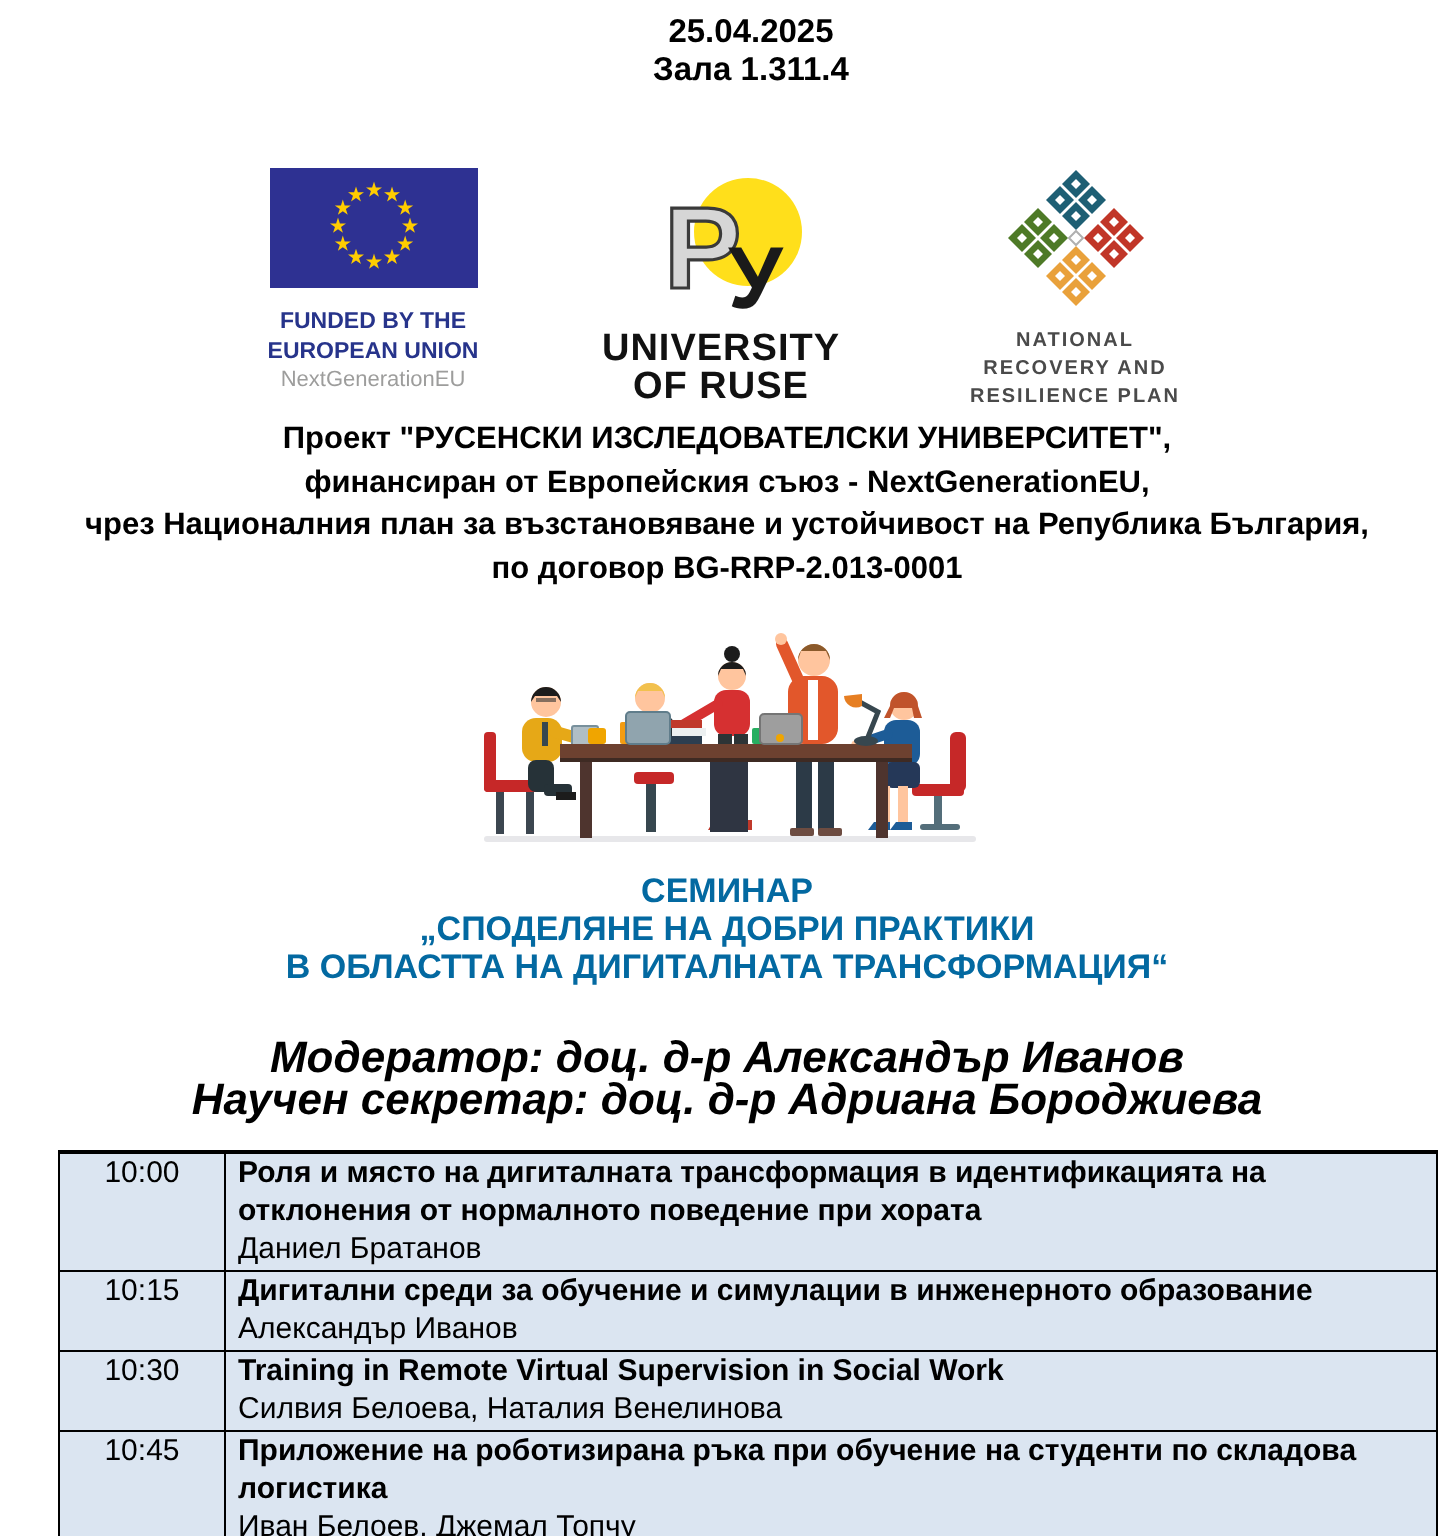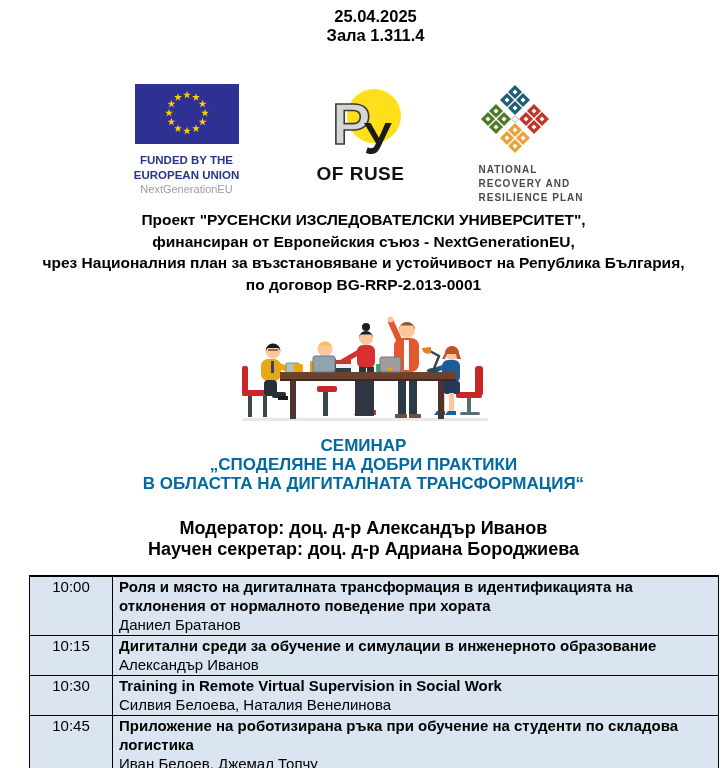--- a/index.html
+++ b/index.html
@@ -12,34 +12,34 @@
   .header { position:absolute; top:7px; left:12px; width:100%; text-align:center;
     font-weight:bold; font-size:16.5px; line-height:19px; }
   
   .logos { position:absolute; top:84px; left:0; width:100%;
     display:flex; justify-content:center; align-items:flex-start; gap:52px; }
   .logo-eu { width:112px; text-align:center; }
   .logo-eu .cap1 { margin-top:5px; font-weight:bold; font-size:11.5px; line-height:14.5px; color:#27348b; }
   .logo-eu .cap2 { font-size:11px; line-height:14.5px; color:#9d9d9c; }
   .logo-ur { width:132px; text-align:center; }
   .logo-ur .cap { font-weight:bold; font-size:19px; line-height:19px; color:#111; letter-spacing:0.5px; }
-  .logo-nrrp { width:118px; }
+  .logo-nrrp { width:118px; text-align:center; }
   .logo-nrrp .cap { margin-top:3px; font-weight:bold; font-size:10px; line-height:14px;
     color:#4a4a4a; letter-spacing:1px; }
   
   .project { position:absolute; top:209px; left:0; width:100%; text-align:center;
     font-weight:bold; font-size:15.5px; line-height:21.5px; white-space:nowrap; }
   
   .illu { position:absolute; top:306px; left:50%; transform:translateX(-50%); }
   
   .seminar { position:absolute; top:436px; left:0; width:100%; text-align:center;
     font-weight:bold; font-size:17px; line-height:19px; color:#0369a1; }
   
   .mods { position:absolute; top:518px; left:0; width:100%; text-align:center;
-    font-weight:bold; font-size:18px; line-height:21px; }
+    font-weight:bold; font-size:22px; line-height:21px;font-style:italic; }
   
   table.schedule { position:absolute; top:575px; left:29px; width:690px;
     border-collapse:collapse; background:#dbe5f1; font-size:15px;
     border:1px solid #000; border-top:2px solid #000; border-bottom:2px solid #000; }
   table.schedule td { border:1px solid #000; vertical-align:top; }
   td.time { width:83px; text-align:center; padding:0 2px 1px; line-height:19px; }
   td.sess { padding:0 6px 1px; }
   .sess-title { font-weight:bold; line-height:19px; }
   .sess-speakers { line-height:19px; }
 </style>
@@ -84,20 +84,21 @@
 
     <div class="logo-ur">
       <span>
         <svg width="118" height="76" viewBox="0 0 118 76">
           <circle cx="72" cy="32" r="27" fill="#ffdf1b"></circle>
           <text x="30" y="60" font-family="Liberation Sans, sans-serif" font-size="58" font-weight="bold" fill="#d6d6d6" stroke="#3a3a3a" stroke-width="1.6">Р</text>
           <text x="62" y="70" font-family="Liberation Sans, sans-serif" font-size="44" font-weight="bold" fill="#1a1a1a">У</text>
         </svg>
       </span>
       <div class="cap">
+        <div>UNIVERSITY</div>
         <div>OF RUSE</div>
       </div>
     </div>
 
     <div class="logo-nrrp">
       <span>
         <svg width="72" height="72" viewBox="0 0 72 72">
           <g>
             <g fill="#1e5f74">
               <path d="M36,1 L43,8 L36,15 L29,8 Z"></path>

